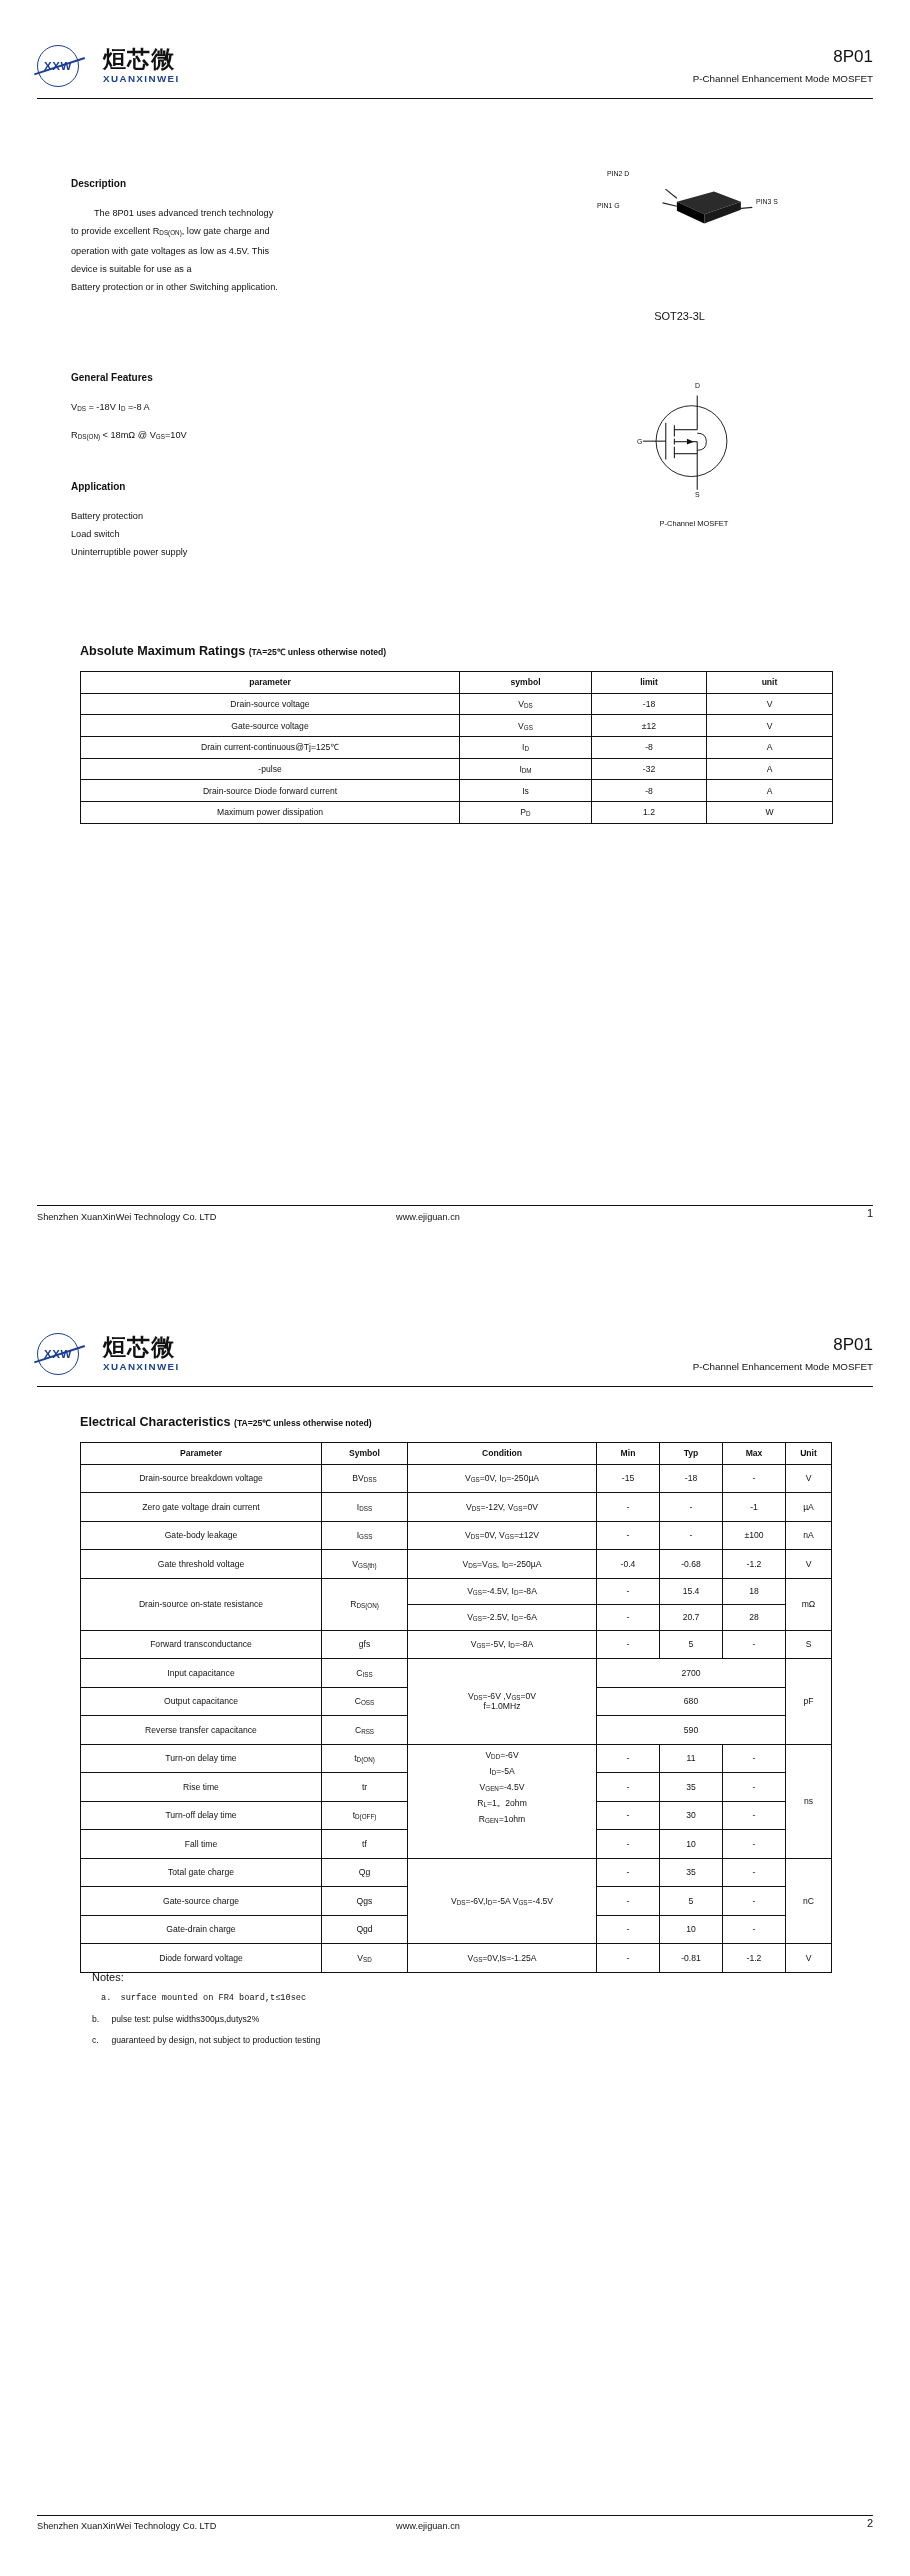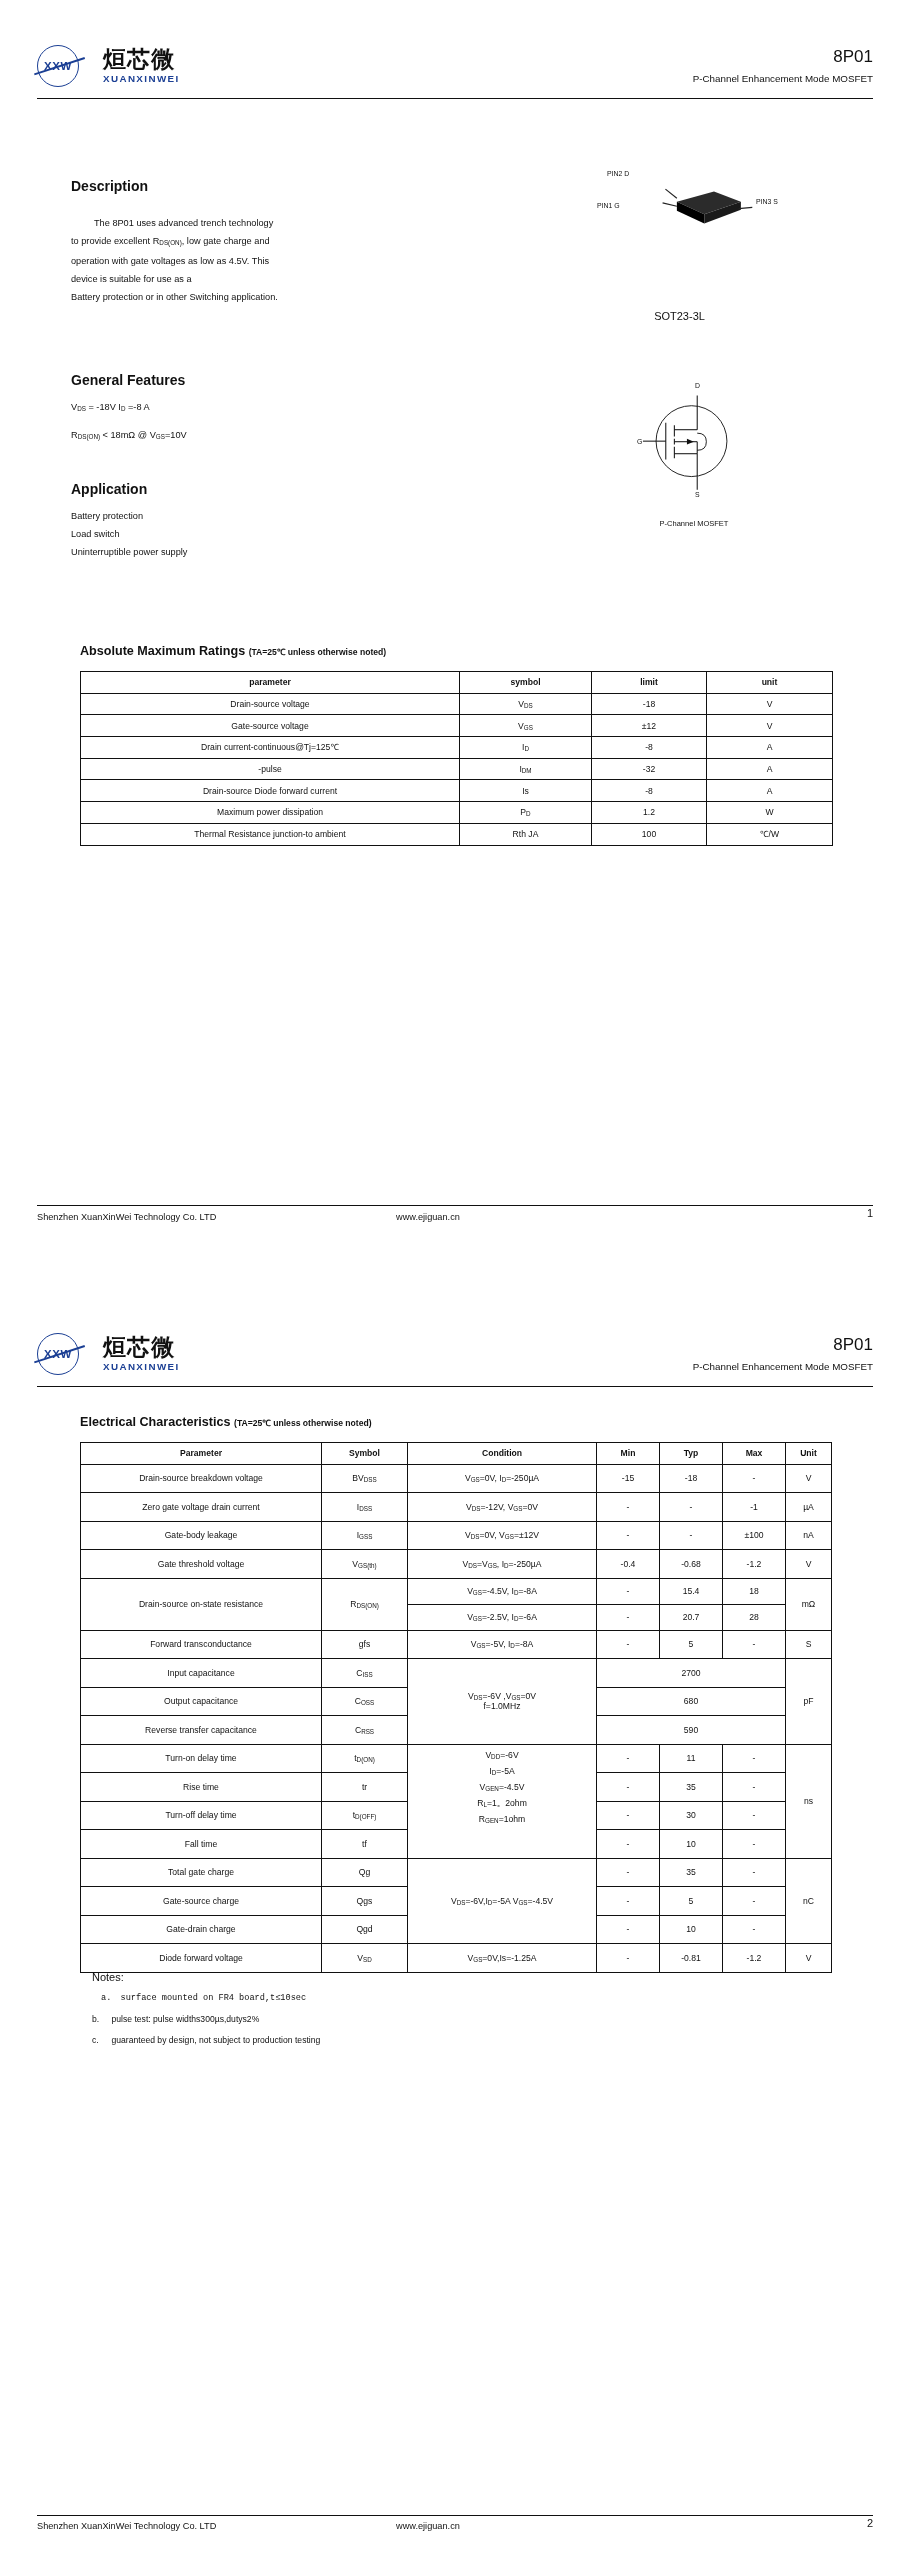--- a/index.html
+++ b/index.html
@@ -86,21 +86,21 @@
   .hdr-rule{
     position:absolute;
     height:1.1px;
     background:#111;
     left:37px;right:37px;
   }
 
   
   .sec-title{
     position:absolute;
-    font-size:14px;
+    font-size:10px;
     font-weight:bold;
     color:#111;
     text-align:center;
   }
   .para{
     position:absolute;
     font-size:9.2px;
     color:#111;
     line-height:18px;
     width:321px;
@@ -224,21 +224,21 @@
       </div>
     </div>
 
     <div class="hdr-right" style="top:47px;">
       <div class="hdr-part">8P01</div>
       <div class="hdr-sub">P-Channel Enhancement Mode MOSFET</div>
     </div>
     <div class="hdr-rule" style="top:98px;"></div>
 
     <div class="sec-title" style="left:71px;top:178px;">Description</div>
-    <div class="para" style="left:71px;top:204px;margin-top:10px;">
+    <div class="para" style="left:71px;top:204px;">
       <span class="indent"></span><span>The  8P01  uses advanced trench technology</span><br>
       <span>to provide excellent R</span><sub>DS(ON)</sub><span>, low gate charge and</span><br>
       <span>operation with gate voltages as low as 4.5V. This</span><br>
       <span>device is suitable for use as a</span><br>
       <span>Battery protection or in other Switching application.</span>
     </div>
 
     <div class="sec-title" style="left:71px;top:372px;">General Features</div>
     <div class="lines" style="left:71px;top:398px;">
       <div>
@@ -340,26 +340,20 @@
         <td>Is</td>
         <td>-8</td>
         <td>A</td>
       </tr>
       <tr>
         <td>Maximum power dissipation</td>
         <td><span>P</span><sub>D</sub></td>
         <td>1.2</td>
         <td>W</td>
       </tr>
-      <tr>
-        <td class="left">Thermal Resistance junction-to ambient</td>
-        <td>Rth JA</td>
-        <td>100</td>
-        <td>℃/W</td>
-      </tr>
     </tbody>
       </table>
 
     <div class="ftr-rule" style="top:1205px;"></div>
     <div class="ftr-left" style="top:1212px;">Shenzhen XuanXinWei Technology Co. LTD</div>
     <div class="ftr-mid" style="top:1212px;">www.ejiguan.cn</div>
     <div class="ftr-pg" style="top:1207px;">1</div>
   </div>
 
   <div class="page page2">

